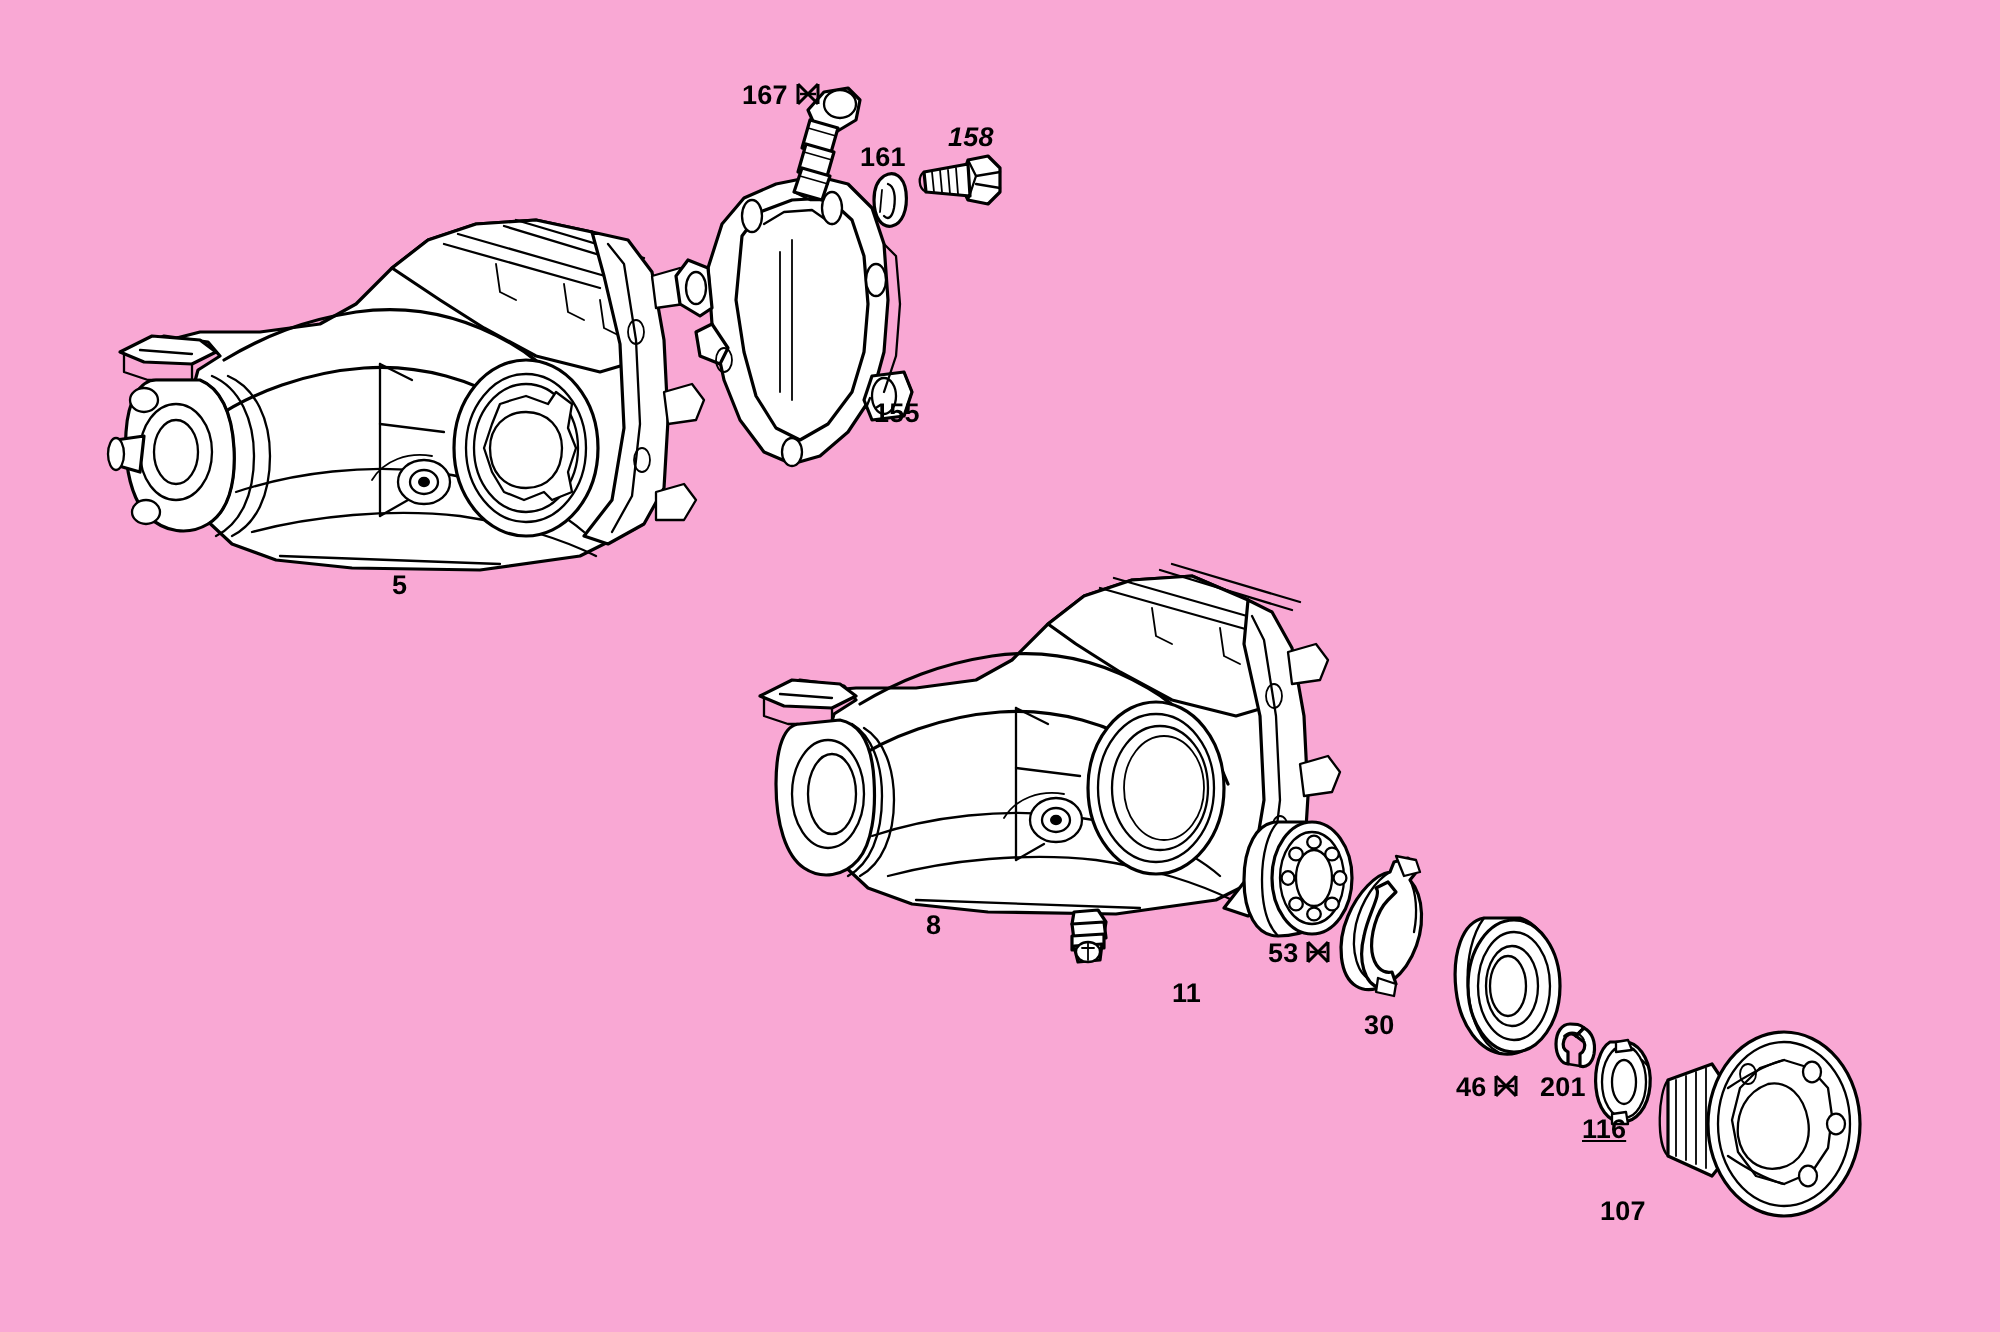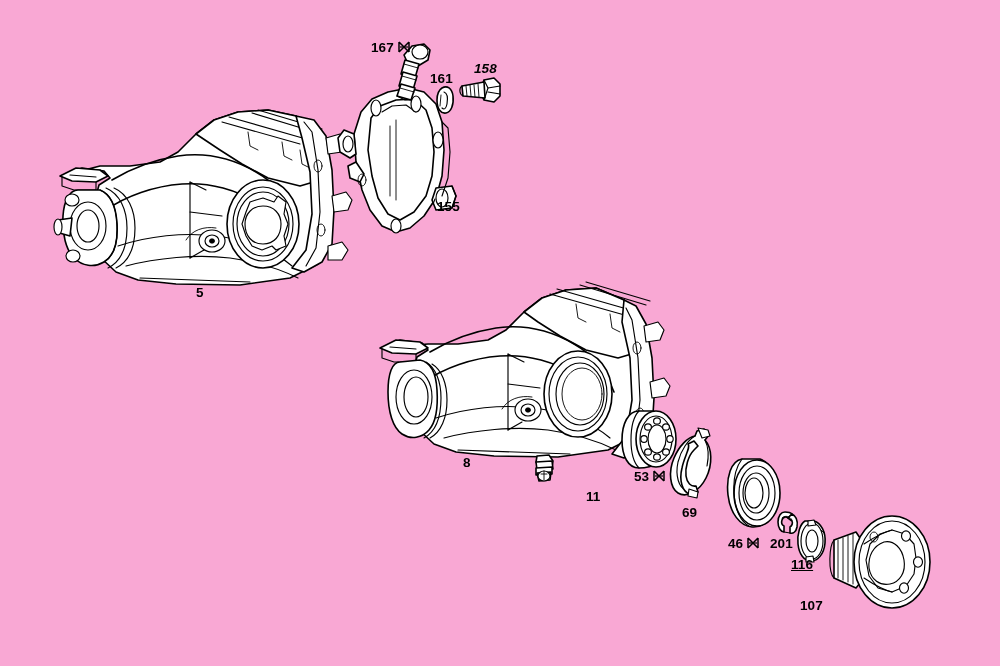--- a/index.html
+++ b/index.html
@@ -450,21 +450,21 @@
   </div>
 
   <div class="callout" style="left:634px; top:470px;">
     <span>53</span><span class="mark"><svg width="12" height="12" viewBox="0 0 12 12">
           <path d="M1 1 L11 11 M11 1 L1 11 M1 1 L1 11 M11 1 L11 11" stroke="#000" stroke-width="1.5" fill="none"></path>
           <path d="M2 6 L10 6" stroke="#000" stroke-width="1.2"></path>
         </svg></span>
   </div>
 
   <div class="callout" style="left:682px; top:506px;">
-    <span>69</span>
+    <span>30</span>
   </div>
 
   <div class="callout" style="left:728px; top:537px;">
     <span>46</span><span class="mark"><svg width="12" height="12" viewBox="0 0 12 12">
           <path d="M1 1 L11 11 M11 1 L1 11 M1 1 L1 11 M11 1 L11 11" stroke="#000" stroke-width="1.5" fill="none"></path>
           <path d="M2 6 L10 6" stroke="#000" stroke-width="1.2"></path>
         </svg></span>
   </div>
 
   <div class="callout" style="left:770px; top:537px;">

